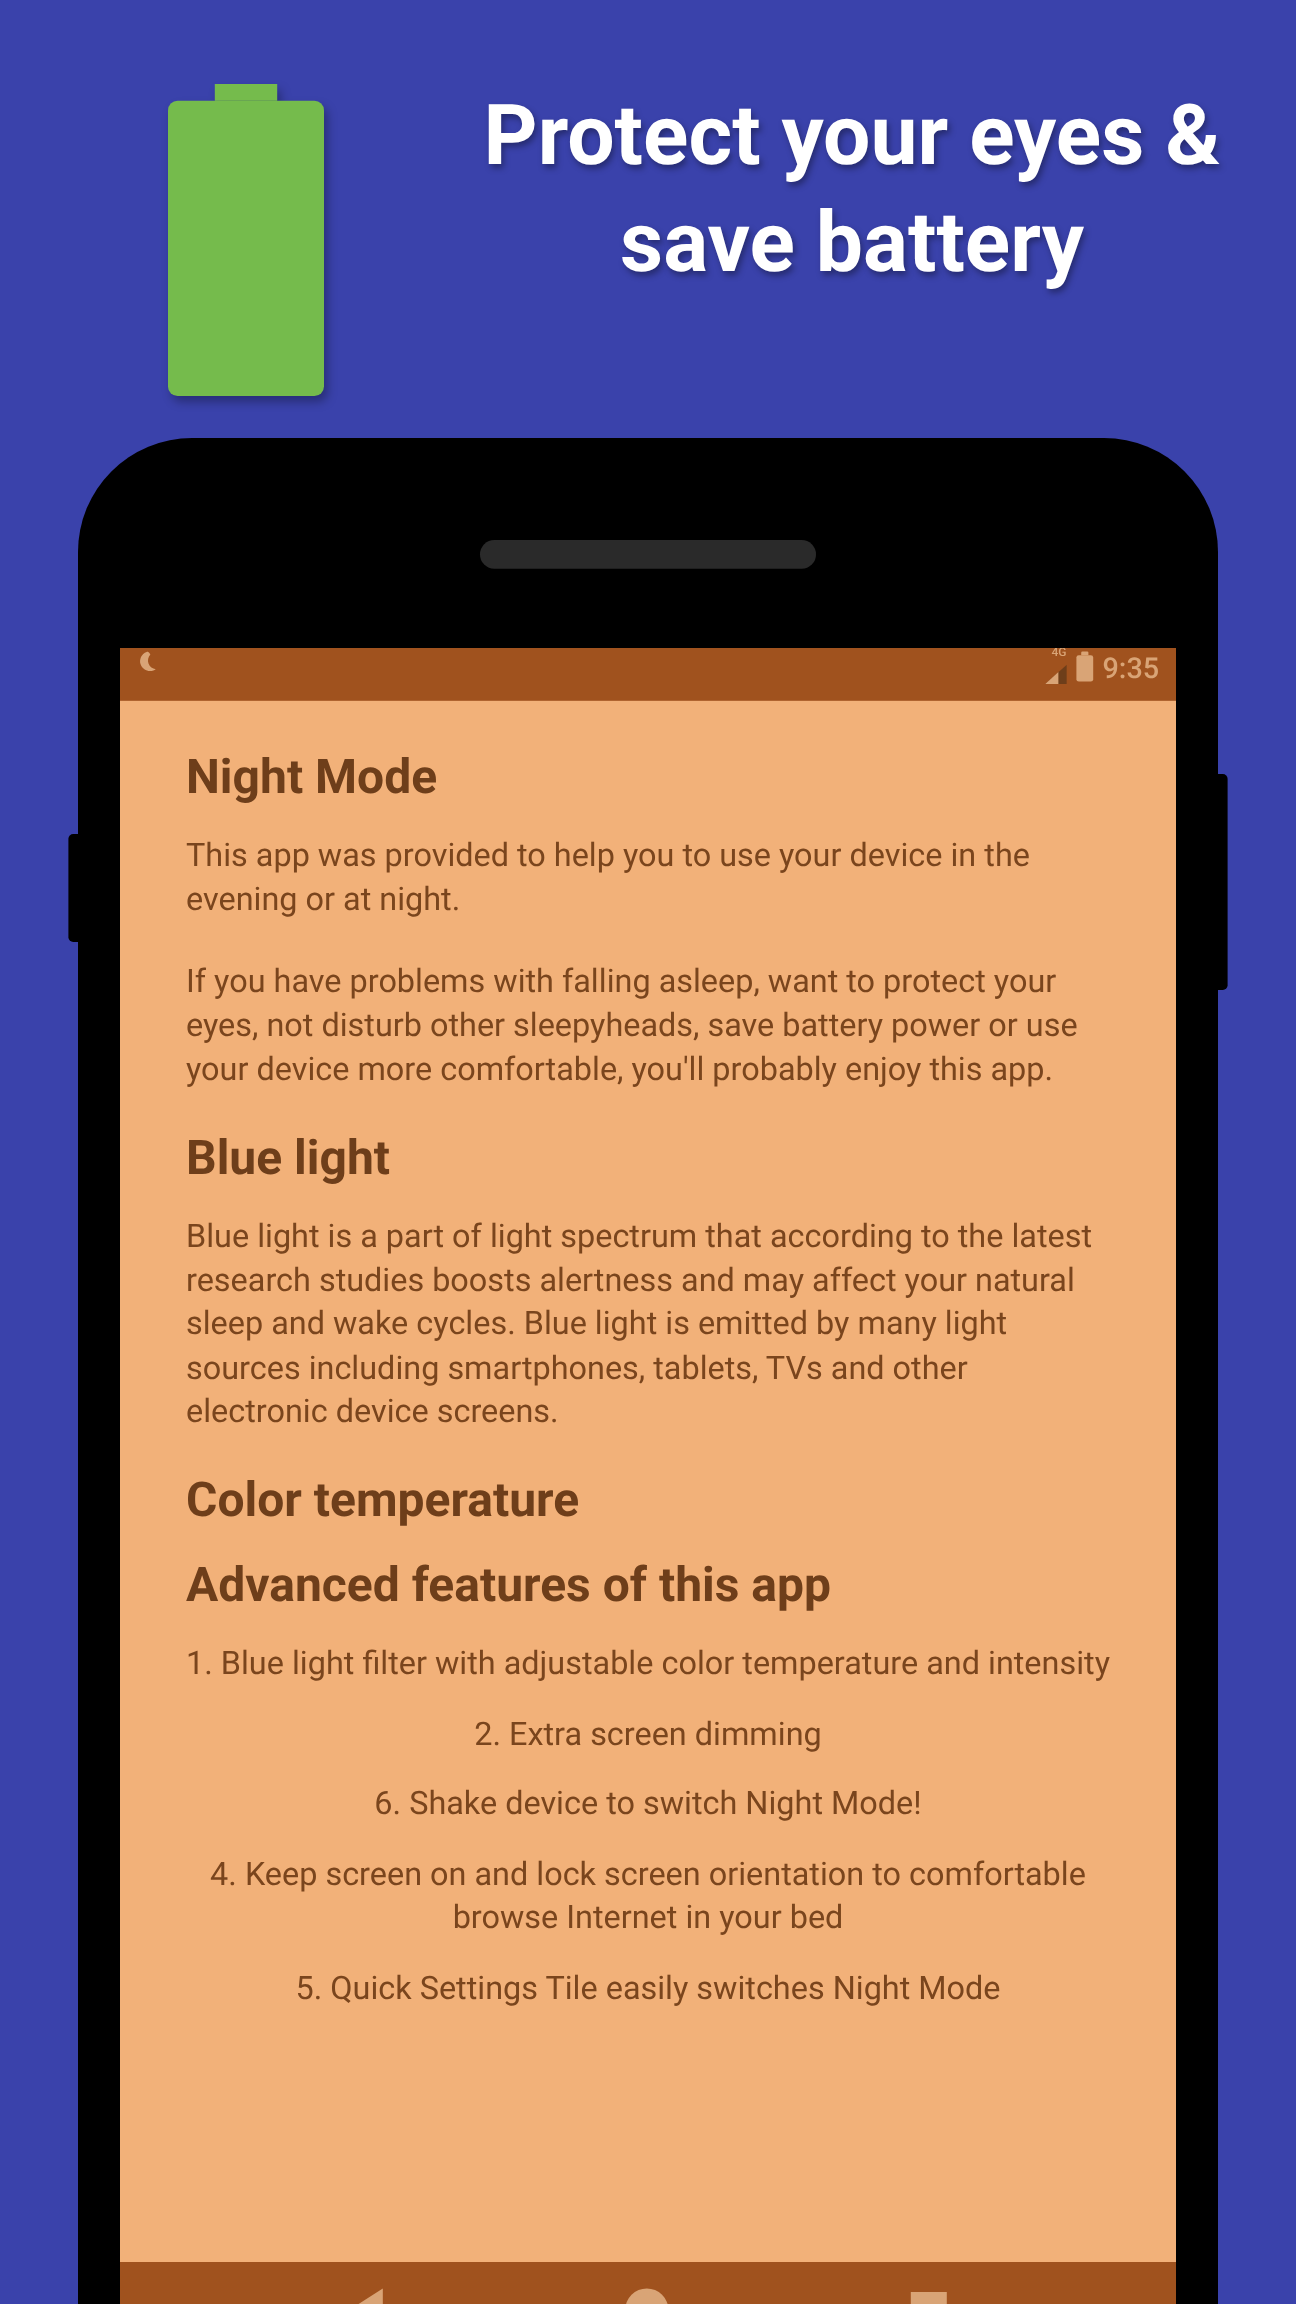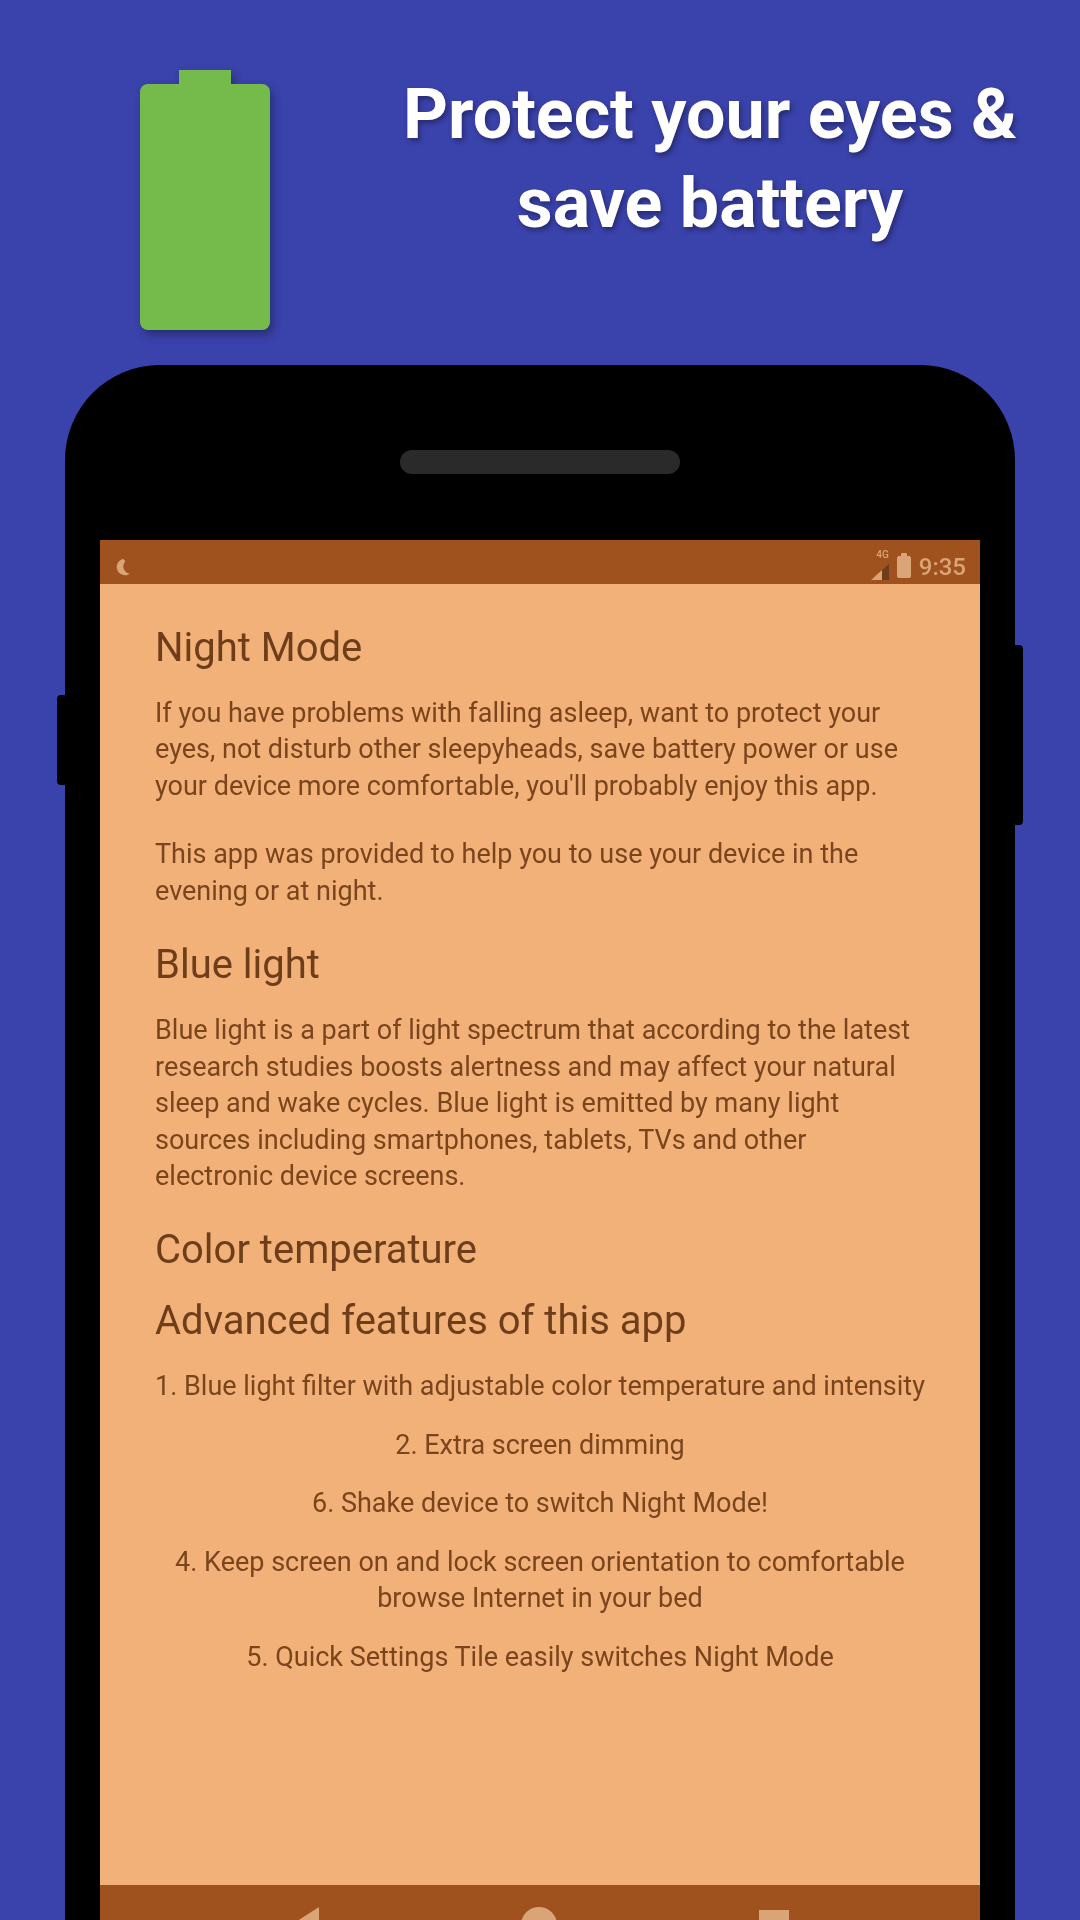--- a/index.html
+++ b/index.html
@@ -109,21 +109,21 @@
       right: 35px;
       bottom: 0;
       background: #f2b179;
       overflow: hidden;
     }
     
     .status-bar {
       height: 44px;
       background: #a0521e;
       display: flex;
-      align-items: flex-end;
+      align-items: flex-start;
       padding: 0 14px;
       color: #d9a476;
     }
     
     .status-left {
       flex: 1;
     }
     
     .moon-icon {
       font-size: 24px;
@@ -172,21 +172,21 @@
       border-radius: 1px 1px 0 0;
     }
     
     .content {
       padding: 40px 55px 20px 55px;
       color: #7a451d;
     }
     
     .content h2 {
       font-size: 40px;
-      font-weight: 400;
+      font-weight: 700;
       margin-bottom: 24px;
       color: #6e3e1a;
     }
     
     .content p {
       font-size: 27px;
       line-height: 1.35;
       margin-bottom: 32px;
     }
     
@@ -271,22 +271,22 @@
             </svg>
           </span>
         </div>
         <div class="status-battery"></div>
         <span>9:35</span>
       </div>
     </div>
 
     <div class="content">
       <h2>Night Mode</h2>
+      <p>This app was provided to help you to use your device in the evening or at night.</p>
       <p>If you have problems with falling asleep, want to protect your eyes, not disturb other sleepyheads, save battery power or use your device more comfortable, you'll probably enjoy this app.</p>
-      <p>This app was provided to help you to use your device in the evening or at night.</p>
 
       <h2 class="section">Blue light</h2>
       <p>Blue light is a part of light spectrum that according to the latest research studies boosts alertness and may affect your natural sleep and wake cycles. Blue light is emitted by many light sources including smartphones, tablets, TVs and other electronic device screens.</p>
 
       <h2 class="section">Color temperature</h2>
 
       <h2 class="section">Advanced features of this app</h2>
       <div class="feature-item">1. Blue light filter with adjustable color temperature and intensity</div>
       <div class="feature-item">2. Extra screen dimming</div>
       <div class="feature-item">6. Shake device to switch Night Mode!</div>

